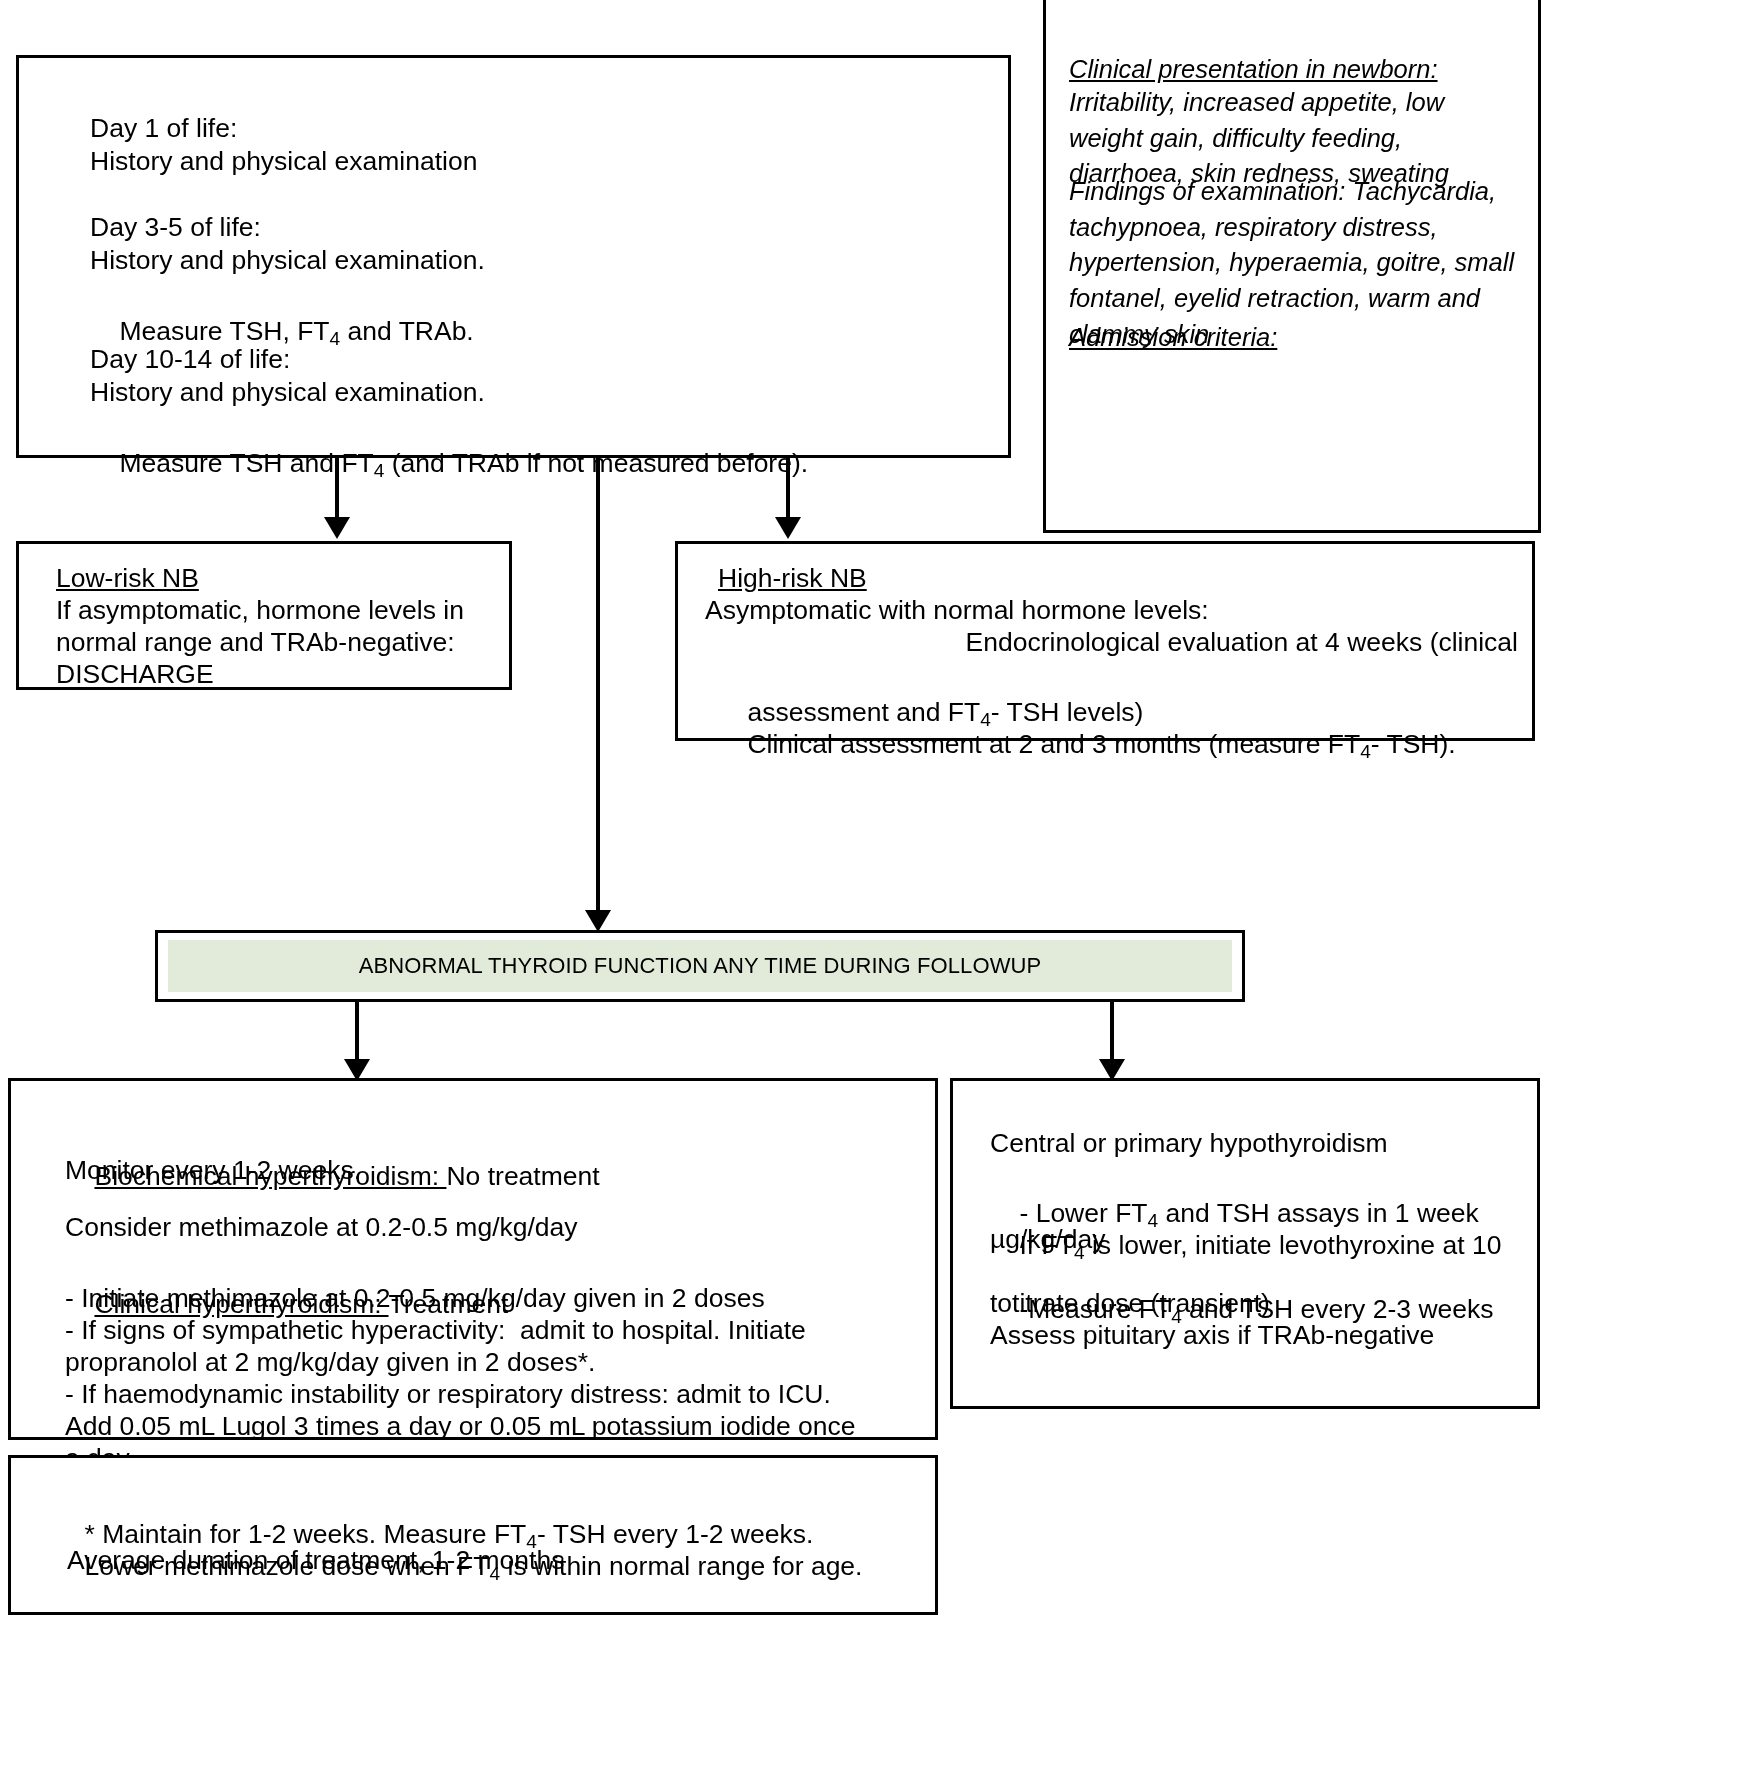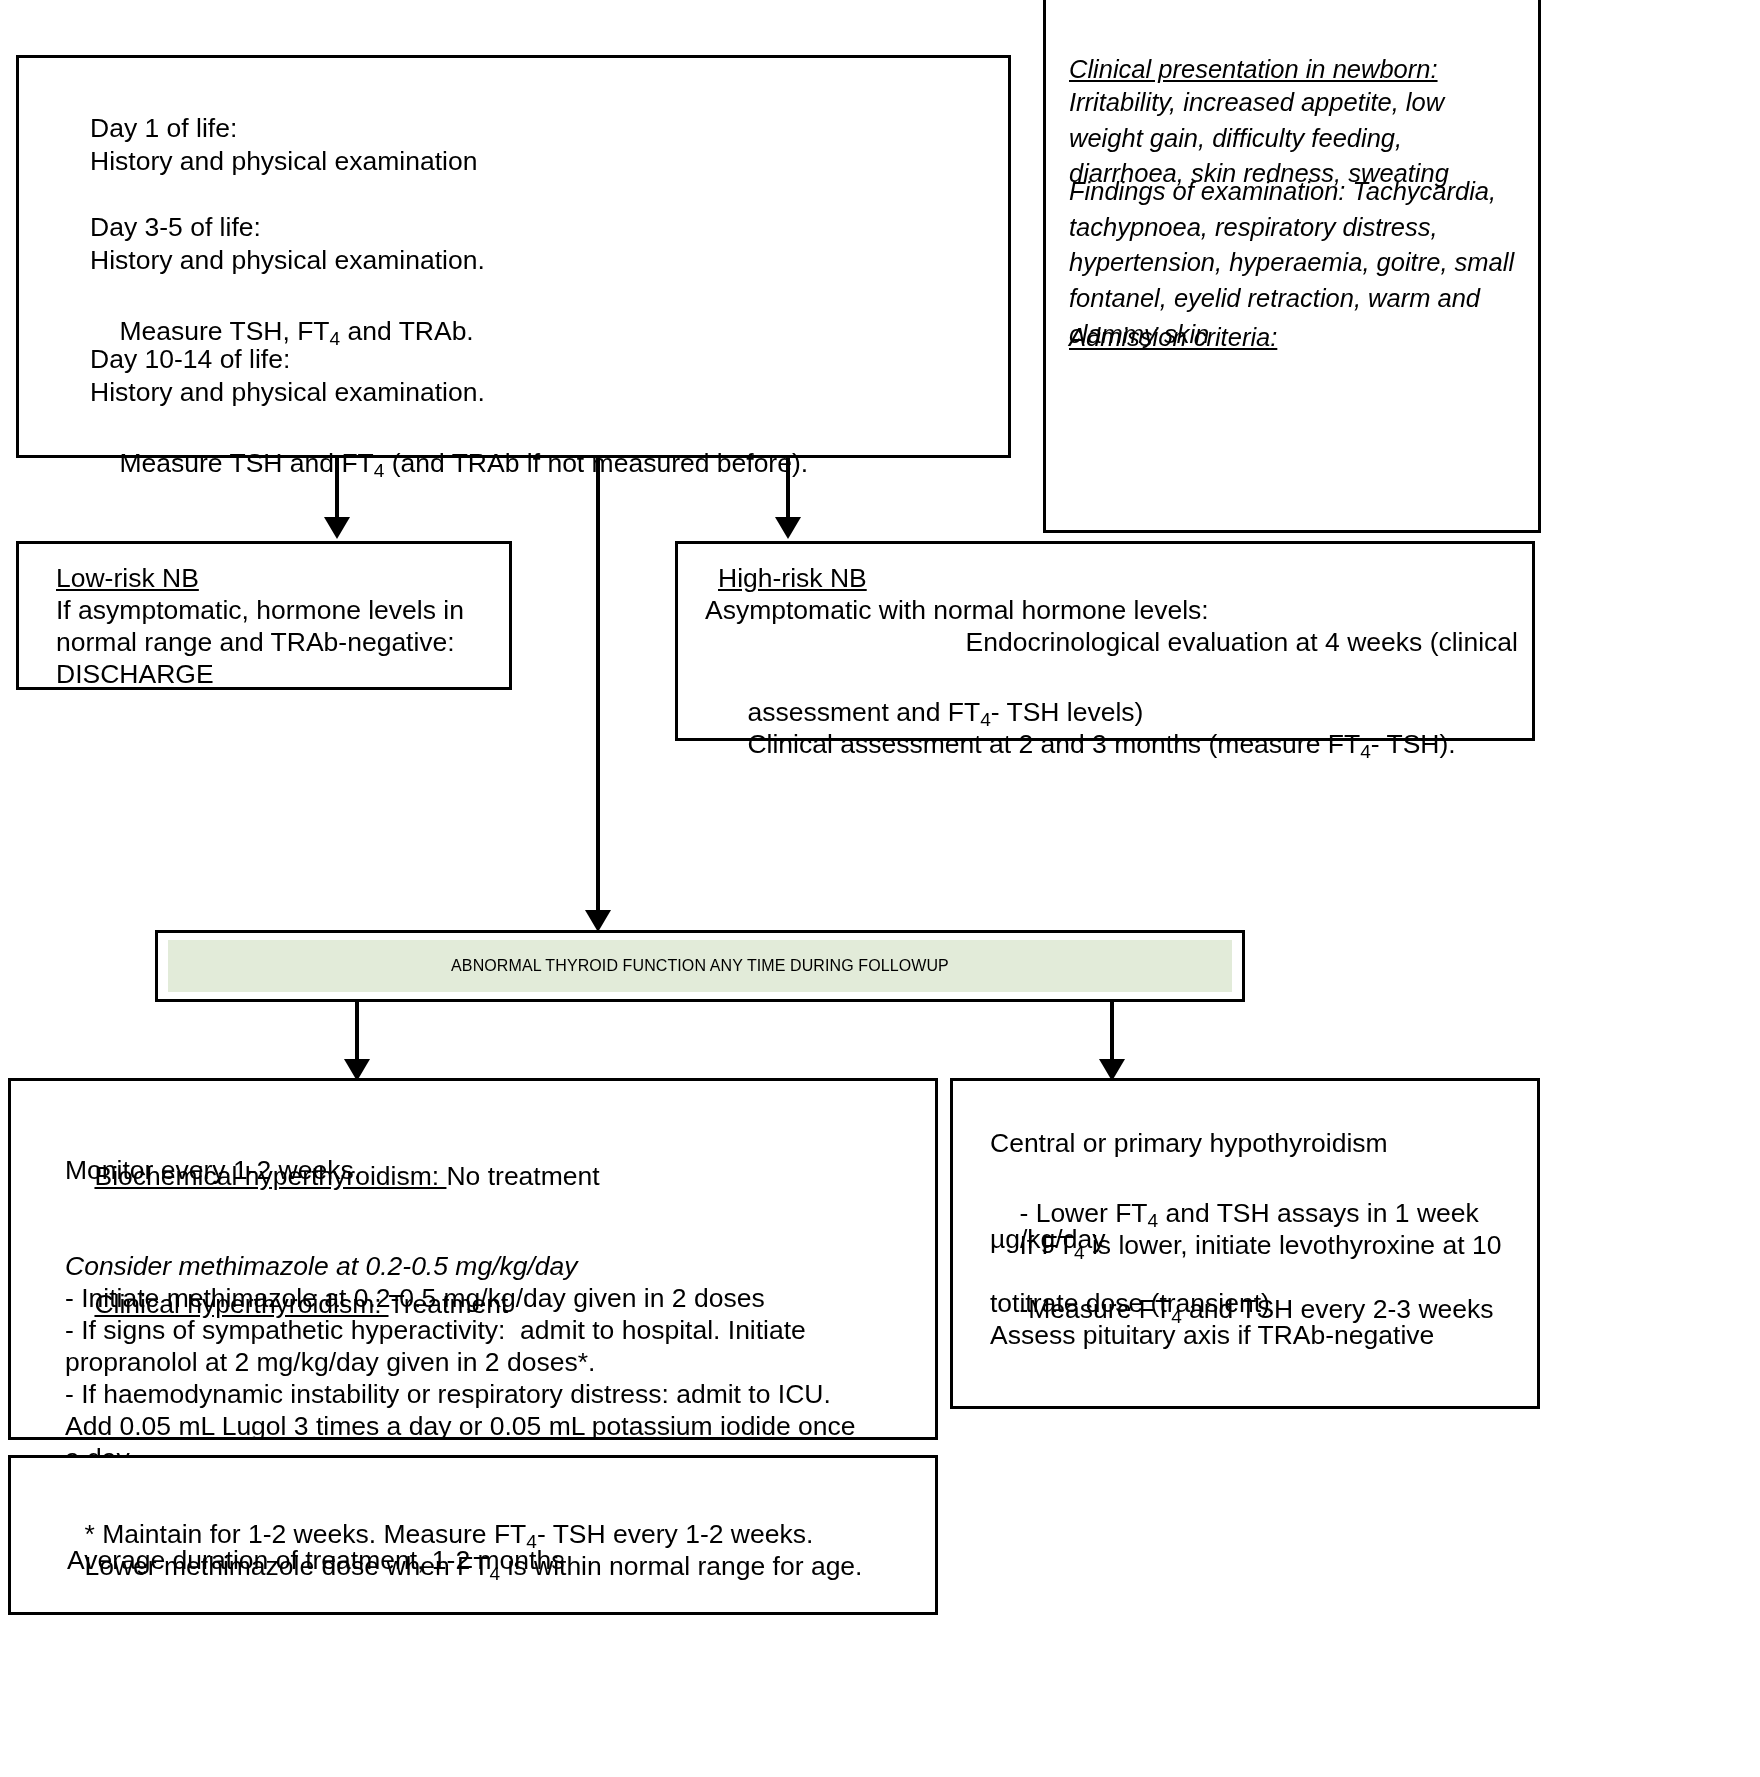--- a/index.html
+++ b/index.html
@@ -39,21 +39,21 @@
     border-left:13px solid transparent;
     border-right:13px solid transparent;
     border-top:22px solid #000;
   }
   .banner{
     position:absolute;
     box-sizing:border-box;
     display:flex;
     align-items:center;
     justify-content:center;
-    font-size:16px;
+    font-size:22px;
     letter-spacing:0.1px;
   }
 </style>
 </head>
 <body>
 
 <div id="canvas">
 
   <div class="box" style="left:16px;top:55px;width:995px;height:403px;"></div>
 
@@ -113,21 +113,21 @@
 
   <div class="vline" style="left:1110px;top:1002px;height:60px;"></div>
   <div class="arrowhead" style="left:1099px;top:1059px;"></div>
 
   <div class="box" style="left:8px;top:1078px;width:930px;height:362px;"></div>
 
   <div class="txt f26" style="left:65px;top:1120px;width:860px;">
     <span class="u">Biochemical hyperthyroidism: </span><span>No treatment</span>
   </div>
   <div class="txt f26" style="left:65px;top:1152px;width:860px;">Monitor every 1-2 weeks.</div>
-  <div class="txt f26" style="left:65px;top:1248px;width:860px;font-style:italic;">Consider methimazole at 0.2-0.5 mg/kg/day</div>
+  <div class="txt f26" style="left:65px;top:1209px;width:860px;">Consider methimazole at 0.2-0.5 mg/kg/day</div>
 
   <div class="txt f26" style="left:65px;top:1248px;width:860px;">
     <span class="u">Clinical hyperthyroidism: </span><span>Treatment</span>
   </div>
   <div class="txt f26" style="left:65px;top:1280px;width:880px;">- Initiate methimazole at 0.2-0.5 mg/kg/day given in 2 doses</div>
   <div class="txt f26" style="left:65px;top:1312px;width:880px;">- If signs of sympathetic hyperactivity:  admit to hospital. Initiate</div>
   <div class="txt f26" style="left:65px;top:1344px;width:880px;">propranolol at 2 mg/kg/day given in 2 doses*.</div>
   <div class="txt f26" style="left:65px;top:1376px;width:880px;">- If haemodynamic instability or respiratory distress: admit to ICU.</div>
   <div class="txt f26" style="left:65px;top:1408px;width:900px;">Add 0.05 mL Lugol 3 times a day or 0.05 mL potassium iodide once</div>
   <div class="txt f26" style="left:65px;top:1440px;width:880px;">a day.</div>

